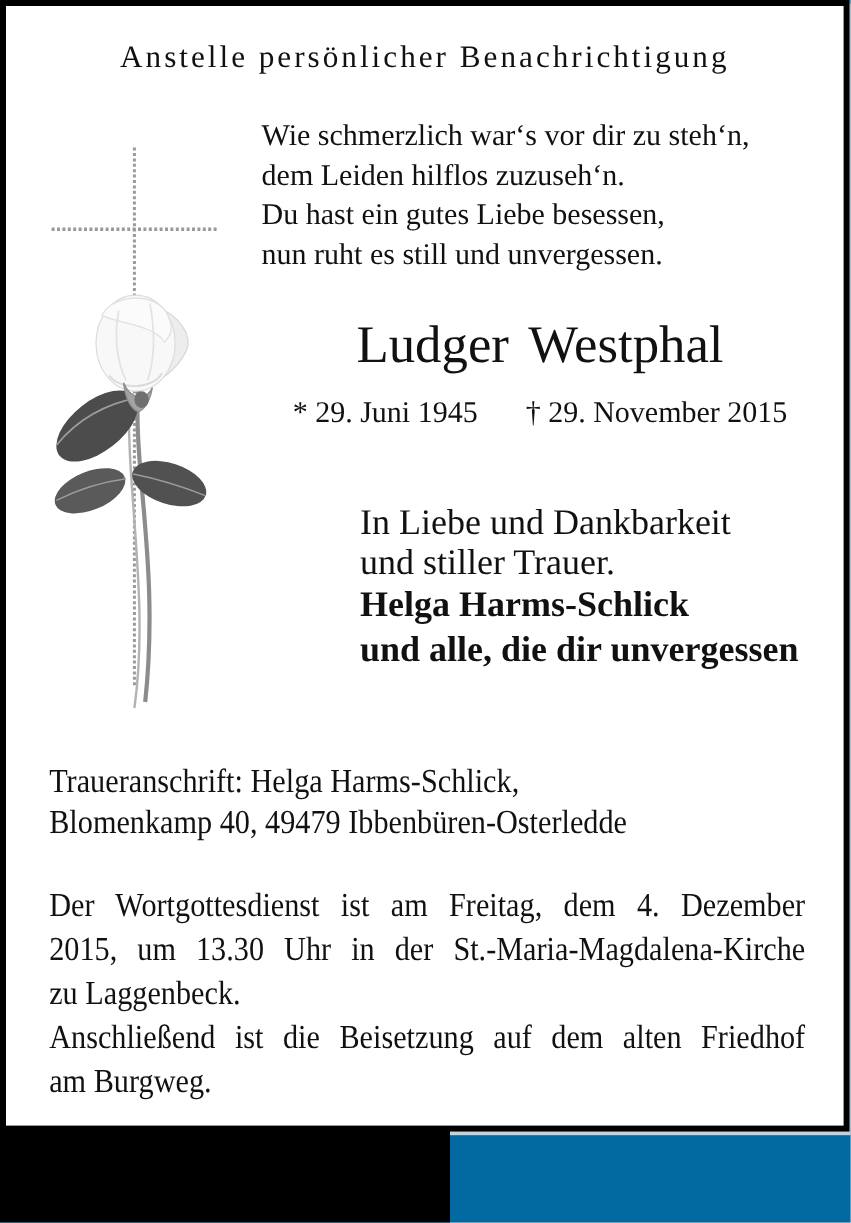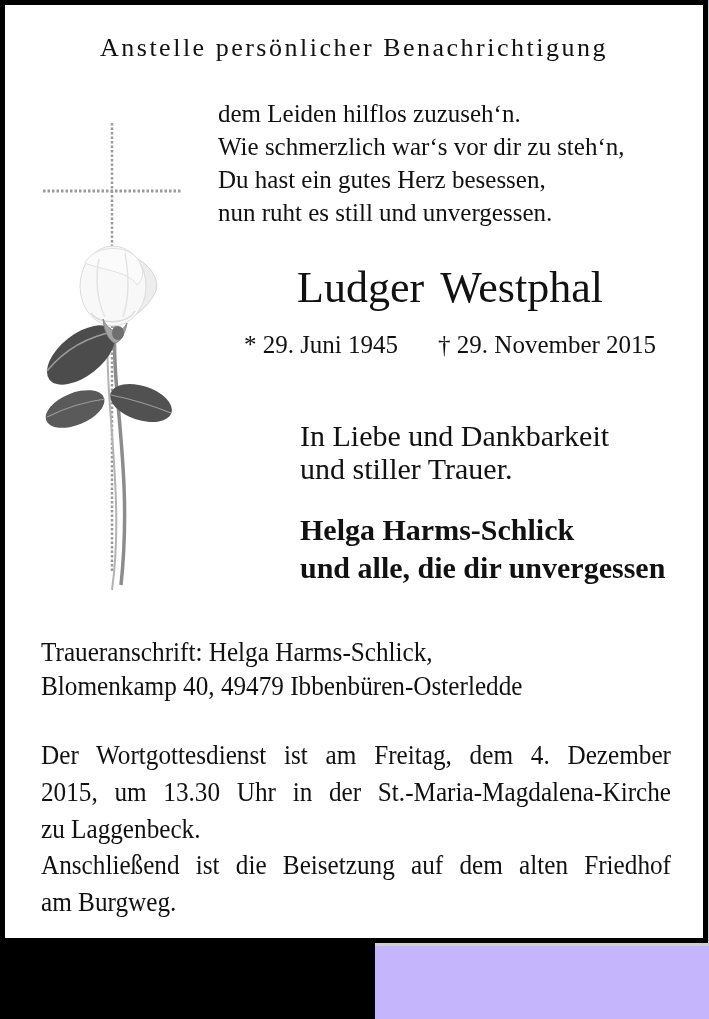--- a/index.html
+++ b/index.html
@@ -1,19 +1,19 @@
 <!DOCTYPE html>
 <html lang="de"><head>
 <meta charset="utf-8">
 <style>
   html, body { margin: 0; padding: 0; background: #ffffff; }
   .page {
     position: relative;
     width: 709px; height: 1019px;
-    background: #c4b5fd;
+    background: #0369a1;
     overflow: hidden;
     font-family: "Liberation Serif", "DejaVu Serif", serif;
     color: #111111;
   }
   .frame {
     position: absolute;
     left: 0; top: 0;
     width: 698px; height: 933px;
     border: 5px solid #000000;
     box-shadow: 3px 3px 0 #cfcfcf;
@@ -58,21 +58,20 @@
     font-size: 25px;
     white-space: nowrap;
   }
   .condolence {
     position: absolute;
     left: 295px; top: 414px;
     font-size: 30px; line-height: 33px;
     white-space: nowrap;
   }
   .mourners {
-    margin-top: 26px;
     font-weight: bold;
     line-height: 38px;
   }
   .cond-block {
     position: absolute;
     left: 36px;
     font-size: 28px;
     transform: scaleX(0.9);
     transform-origin: 0 0;
     white-space: normal;
@@ -124,23 +123,23 @@
         <path d="M 58 210 C 66 222, 94 222, 102 208" fill="none" stroke="#dadada" stroke-width="1.5"></path>
         <path d="M 66 156 C 62 176, 64 198, 72 214" fill="none" stroke="#e3e3e3" stroke-width="1.5"></path>
         <path d="M 92 150 C 96 172, 96 196, 90 214" fill="none" stroke="#e3e3e3" stroke-width="1.5"></path>
 
         <path d="M 70 216 C 76 230, 88 232, 94 220 C 92 232, 86 240, 82 240 C 76 238, 71 228, 70 216 Z" fill="#a3a3a3" stroke="#8a8a8a" stroke-width="1"></path>
         <ellipse cx="85" cy="230" rx="6" ry="7" fill="#6f6f6f"></ellipse>
       </g>
     </svg>
 
     <div class="poem">
+      <div>Wie schmerzlich war‘s vor dir zu steh‘n,</div>
       <div>dem Leiden hilflos zuzuseh‘n.</div>
-      <div>Wie schmerzlich war‘s vor dir zu steh‘n,</div>
-      <div>Du hast ein gutes Herz besessen,</div>
+      <div>Du hast ein gutes Liebe besessen,</div>
       <div>nun ruht es still und unvergessen.</div>
     </div>
 
     <div class="memorial">
       <div class="name">Ludger Westphal</div>
       <div class="dates">
         <span>* 29. Juni 1945</span>
         <span>† 29. November 2015</span>
       </div>
     </div>

